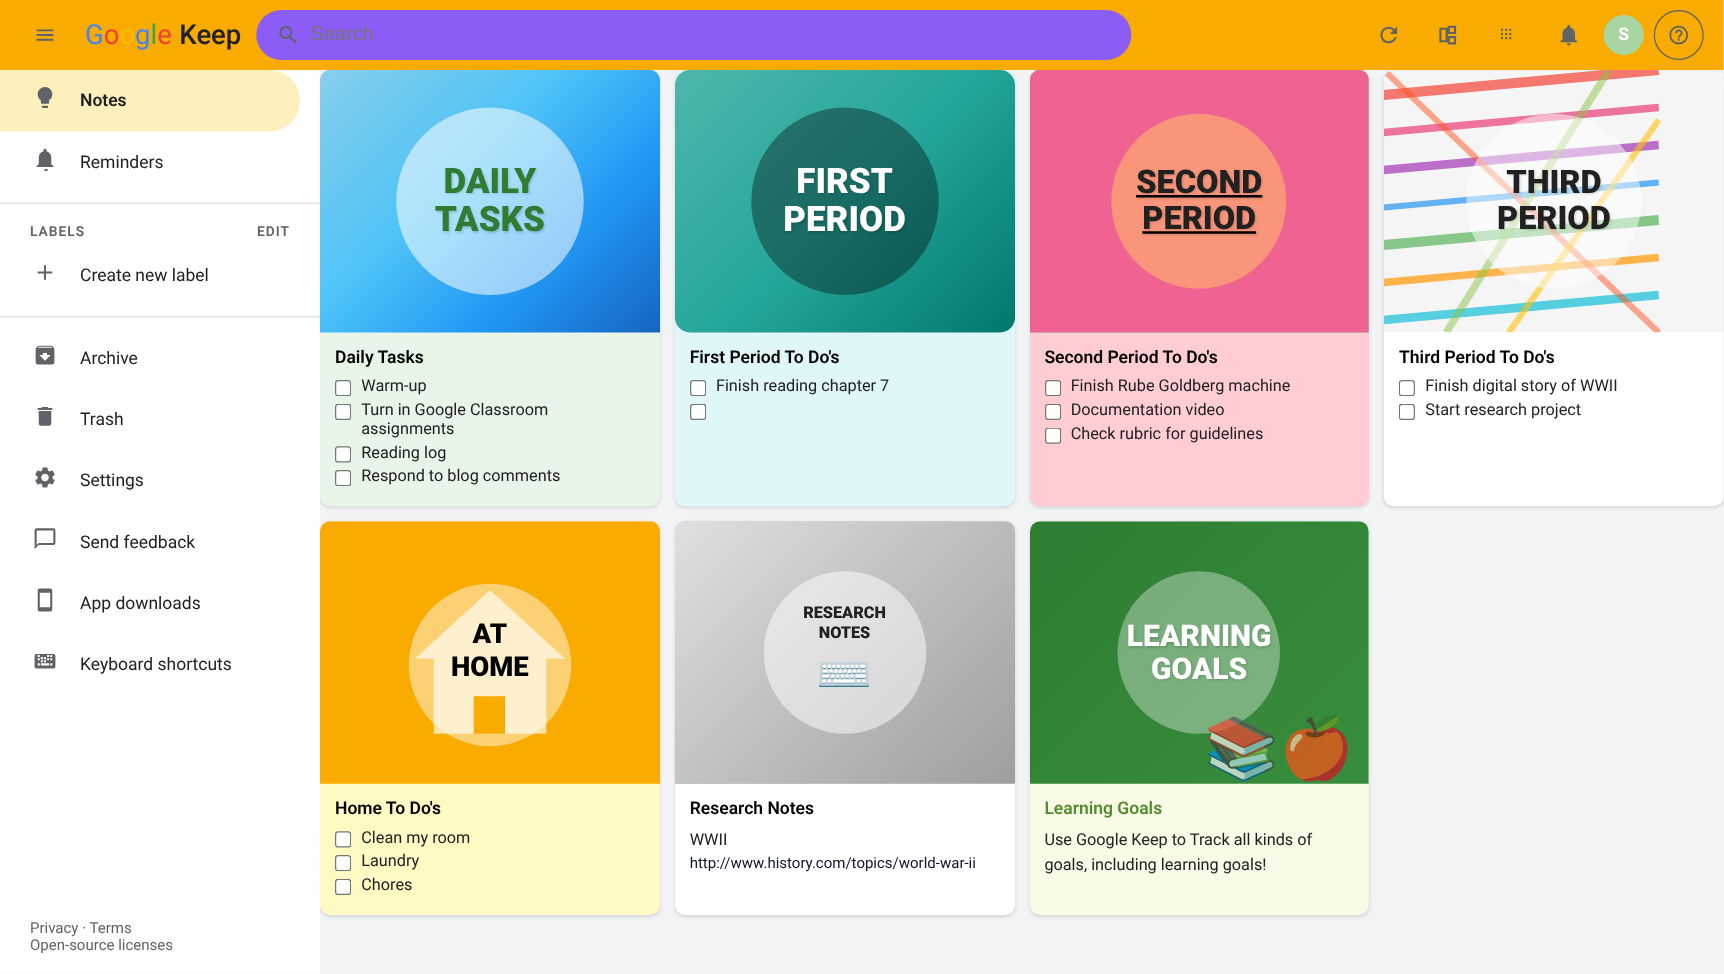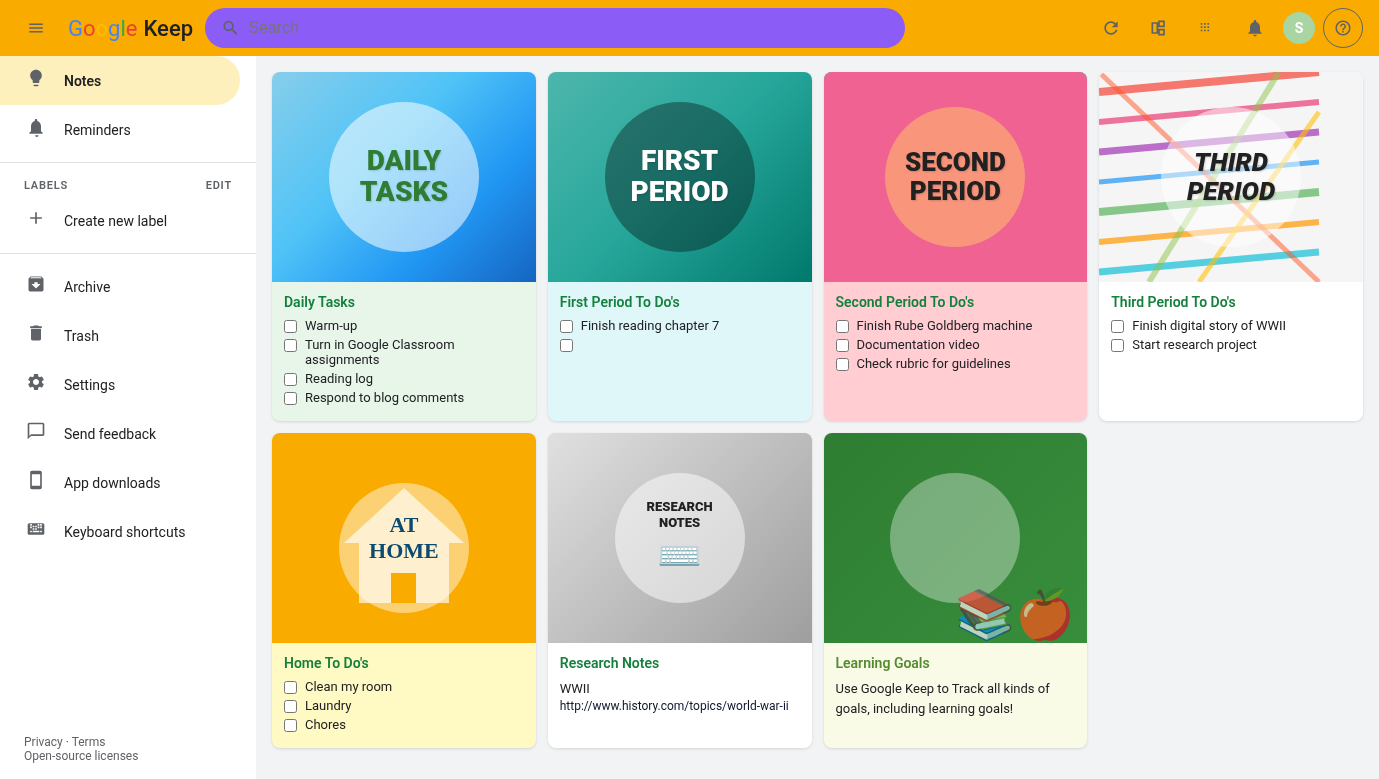--- a/index.html
+++ b/index.html
@@ -98,21 +98,20 @@
       margin-top: auto;
       padding: 16px 24px 0;
       font-size: 12px;
       color: #5f6368;
     }
 
     
     .content {
       flex: 1;
       overflow-y: auto;
-      padding: 16px;
     }
     .notes-grid {
       display: grid;
       grid-template-columns: repeat(4, 1fr);
       gap: 12px;
     }
     .note-card {
       background: #fff;
       border-radius: 8px;
       overflow: hidden;
@@ -128,21 +127,21 @@
       display: flex;
       align-items: center;
       justify-content: center;
       position: relative;
       overflow: hidden;
     }
     .note-body {
       padding: 12px;
       flex: 1;
     }
-    .note-title { font-size: 14px; font-weight: 600; color: #15803d; margin-bottom: 8px; }
+    .note-title { font-size: 14px; font-weight: 600; color: #000000; margin-bottom: 8px; }
     .checklist-item {
       display: flex; align-items: flex-start; gap: 8px;
       font-size: 13px; color: #202124; margin-bottom: 4px;
     }
     .checklist-item input[type=checkbox] { margin-top: 2px; flex-shrink: 0; accent-color: #5f6368; }
     .note-text { font-size: 13px; color: #202124; line-height: 1.5; }
     .note-link { font-size: 12px; color: #0f172a; word-break: break-all; }
 
     
     .bg-daily-tasks {
@@ -173,20 +172,21 @@
       content: '';
       position: absolute;
       width: 150px; height: 150px;
       border-radius: 50%;
       background: rgba(0,0,0,0.35);
       top: 50%; left: 50%; transform: translate(-50%, -50%);
     }
 
     .bg-second-period {
       background: radial-gradient(ellipse at center, #ff7043 0%, #f44336 50%, #d32f2f 100%);
+      text-decoration: underline;
     }
     .bg-second-period::before {
       content: '';
       position: absolute;
       width: 150px; height: 150px;
       border-radius: 50%;
       background: rgba(255, 200, 100, 0.6);
       top: 50%; left: 50%; transform: translate(-50%, -50%);
     }
 
@@ -387,21 +387,21 @@
               <span>Reading log</span>
           </div>
           <div class="checklist-item">
             <input type="checkbox" style=""> 
               <span>Respond to blog comments</span>
           </div>
         </div>
       </div>
 
       <div class="note-card cyan-light">
-        <div class="note-image bg-first-period" style="position:relative;">
+        <div class="note-image bg-first-period" style="position:relative;border-radius:12px;">
           <div class="note-image-text dark" style="position:relative;z-index:2;color:#fff;">FIRST<br>PERIOD</div>
         </div>
         <div class="note-body">
           <div class="note-title">First Period To Do's</div>
           <div class="checklist-item">
             <input type="checkbox" style=""> 
               <span>Finish reading chapter 7</span>
           </div>
           <div class="checklist-item">
             <input type="checkbox" style=""> 
@@ -427,21 +427,21 @@
               <span>Documentation video</span>
           </div>
           <div class="checklist-item">
             <input type="checkbox" style=""> 
               <span>Check rubric for guidelines</span>
           </div>
         </div>
       </div>
 
       <div class="note-card white">
-        <div class="note-image" style="position:relative;overflow:hidden;font-style:italic;">
+        <div class="note-image" style="position:relative;overflow:hidden;">
 
           <svg width="100%" height="100%" style="position:absolute;top:0;left:0;" xmlns="http://www.w3.org/2000/svg">
             <rect width="100%" height="100%" fill="#f5f5f5"></rect>
 
             <line x1="0" y1="20" x2="220" y2="0" stroke="#f44336" stroke-width="8" opacity="0.7"></line>
             <line x1="0" y1="50" x2="220" y2="30" stroke="#e91e63" stroke-width="6" opacity="0.6"></line>
             <line x1="0" y1="80" x2="220" y2="60" stroke="#9c27b0" stroke-width="7" opacity="0.65"></line>
             <line x1="0" y1="110" x2="220" y2="90" stroke="#2196f3" stroke-width="5" opacity="0.7"></line>
             <line x1="0" y1="140" x2="220" y2="120" stroke="#4caf50" stroke-width="8" opacity="0.65"></line>
             <line x1="0" y1="170" x2="220" y2="150" stroke="#ff9800" stroke-width="6" opacity="0.7"></line>
@@ -472,21 +472,21 @@
           <svg width="160" height="160" viewBox="0 0 160 160" style="position:relative;z-index:1;" xmlns="http://www.w3.org/2000/svg">
 
             <circle cx="80" cy="90" r="65" fill="rgba(255,255,255,0.45)"></circle>
 
             <polygon points="20,85 80,30 140,85" fill="rgba(255,255,255,0.65)"></polygon>
 
             <rect x="35" y="85" width="90" height="60" fill="rgba(255,255,255,0.65)"></rect>
 
             <rect x="67" y="115" width="25" height="30" fill="#F9AB00"></rect>
           </svg>
-          <div style="position:absolute;z-index:2;top:50%;left:50%;transform:translate(-50%,-50%);text-align:center;font-size:22px;font-weight:900;color:#0c4a6e;line-height:1.2;font-family:Liberation Serif, serif;">AT<br>HOME</div>
+          <div style="position:absolute;z-index:2;top:50%;left:50%;transform:translate(-50%,-50%);text-align:center;font-size:22px;font-weight:900;color:#000000;line-height:1.2;">AT<br>HOME</div>
         </div>
         <div class="note-body">
           <div class="note-title">Home To Do's</div>
           <div class="checklist-item">
             <input type="checkbox" style=""> 
               <span>Clean my room</span>
           </div>
           <div class="checklist-item">
             <input type="checkbox" style=""> 
               <span>Laundry</span>
@@ -516,20 +516,21 @@
         </div>
       </div>
 
       <div class="note-card lime-light">
         <div class="note-image" style="position:relative;overflow:hidden;background:linear-gradient(135deg,#2e7d32,#388e3c);">
           <div style="position:absolute;top:50%;left:50%;transform:translate(-50%,-50%);width:130px;height:130px;border-radius:50%;background:rgba(255,255,255,0.35);"></div>
 
           <div style="position:absolute;bottom:0;left:0;right:0;display:flex;align-items:flex-end;justify-content:flex-end;padding:0 12px;">
             <span style="font-size:48px;opacity:0.7;">📚🍎</span>
           </div>
+          <div class="note-image-text" style="position:relative;z-index:2;color:#fff;font-size:24px;">LEARNING<br>GOALS</div>
         </div>
         <div class="note-body">
           <div class="note-title" style="color:#558b2f;">Learning Goals</div>
           <div class="note-text">Use Google Keep to Track all kinds of goals, including learning goals!</div>
         </div>
       </div>
 
     </div>
   </div>
 </div>

